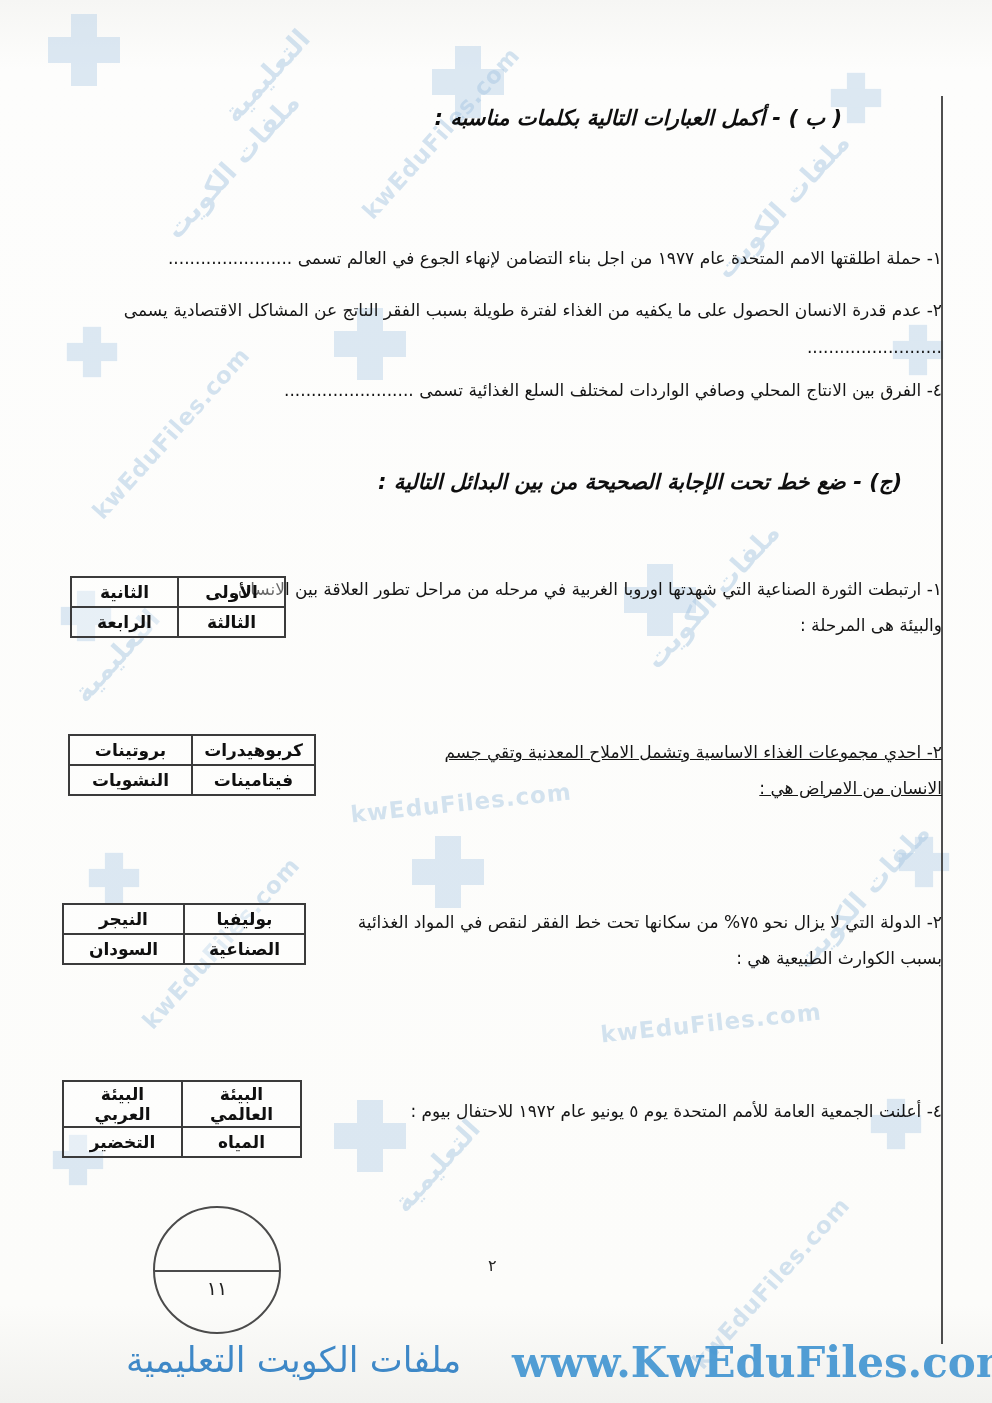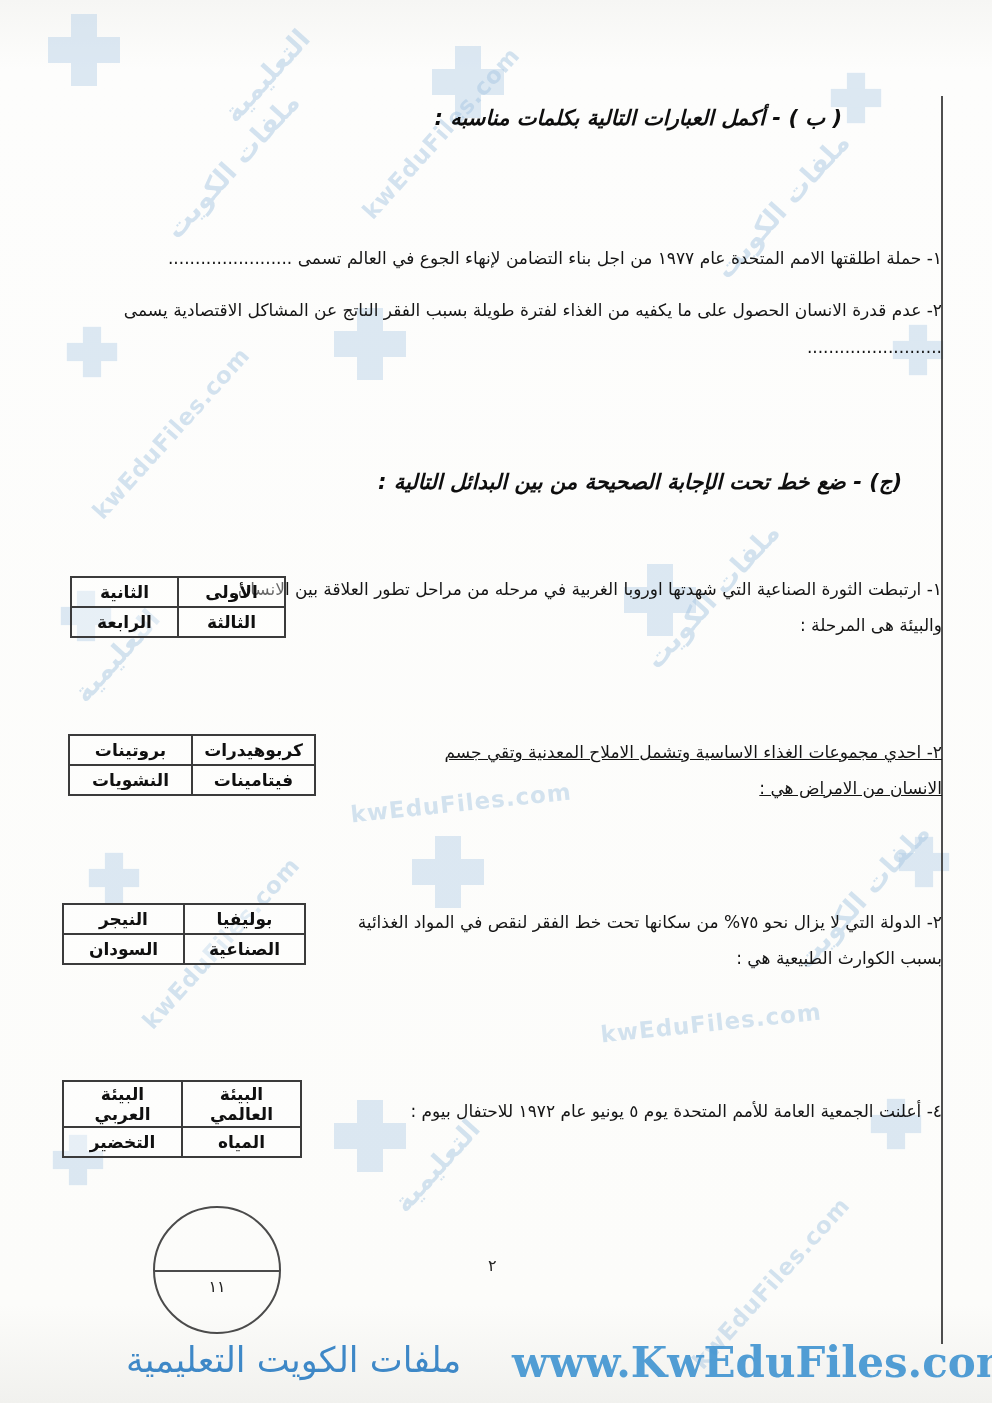--- a/index.html
+++ b/index.html
@@ -59,21 +59,21 @@
     padding:2px 8px;
   }
 
   .score-circle {
     position:absolute; left:153px; top:1206px;
     width:128px; height:128px;
     border:2px solid #4b4b4b; border-radius:50%;
     background:transparent;
   }
   .circle-line { position:absolute; left:0; top:50%; width:100%; height:2px; background:#4b4b4b; }
-  .circle-num { position:absolute; left:0; top:56%; width:100%; text-align:center; font-size:16px; color:#222; }
+  .circle-num { position:absolute; left:0; top:56%; width:100%; text-align:center; font-size:19px; color:#222; }
 
   .page-num { position:absolute; left:488px; top:1256px; font-size:16px; color:#222; }
 
   .footer-ar {
     position:absolute; left:126px; top:1340px;
     font-size:35px; font-weight:normal; color:#2f7fc4; opacity:.92; direction:rtl;
   }
   .footer-en {
     position:absolute; left:512px; top:1338px;
     font-size:42px; font-weight:bold; color:#4496d2; opacity:.92;
@@ -155,20 +155,21 @@
   <div class="wm-text en flat" style="left:600px;top:1010px;">kwEduFiles.com</div>
   <div class="wm-text" style="left:380px;top:1150px;">التعليمية</div>
   <div class="wm-text en" style="left:660px;top:1270px;">kwEduFiles.com</div>
 
   <div class="scan-line"></div>
 
   <div class="heading b-heading">( ب ) - أكمل العبارات التالية بكلمات مناسبه :</div>
 
   <div class="item" style="top:240px;">١- حملة اطلقتها الامم المتحدة عام ١٩٧٧ من اجل بناء التضامن لإنهاء الجوع في العالم تسمى .......................</div>
   <div class="item" style="top:292px;">٢- عدم قدرة الانسان الحصول على ما يكفيه من الغذاء لفترة طويلة بسبب الفقر الناتج عن المشاكل الاقتصادية يسمى .........................</div>
+  <div class="item" style="top:372px;">٤- الفرق بين الانتاج المحلي وصافي الواردات لمختلف السلع الغذائية تسمى ........................</div>
 
   <div class="heading c-heading">(ج) - ضع خط تحت الإجابة الصحيحة من بين البدائل  التالية :</div>
 
   <div class="question" style="top:528px;right:50px;width:888px;margin-top:44px;">
     <span>١- ارتبطت الثورة الصناعية التي شهدتها اوروبا الغربية في مرحله من مراحل تطور العلاقة بين الانسان</span>
     <span class="q-tail">والبيئة هى المرحلة :</span>
   </div>
   <table class="opt-table" style="left:70px;top:576px;width:216px;">
     <tbody>
         <tr>

